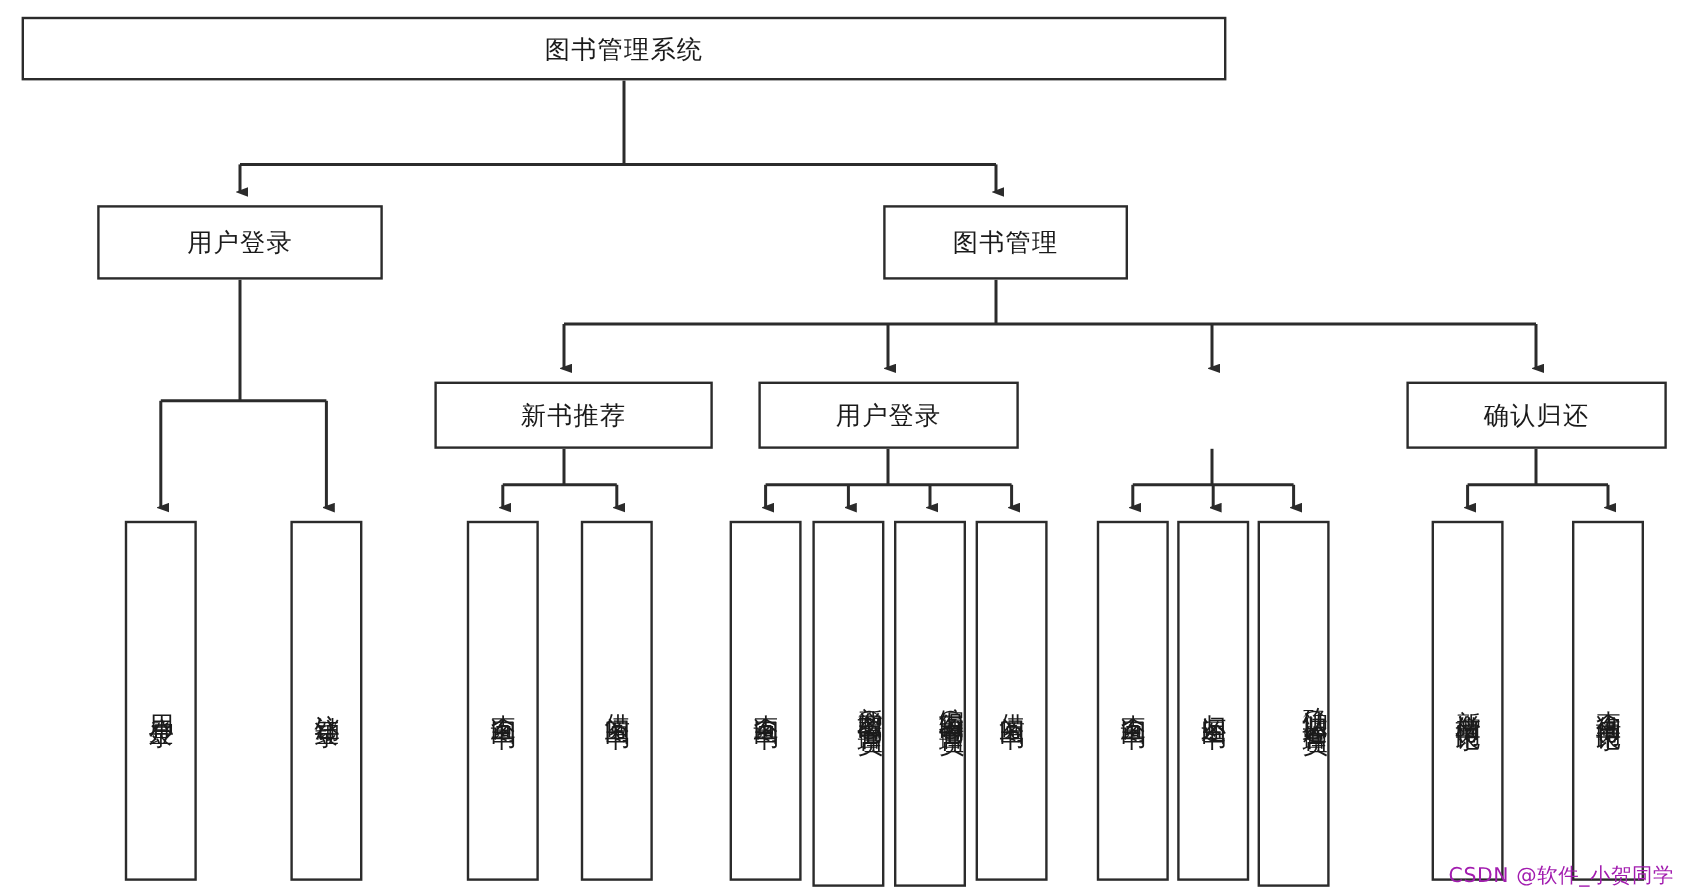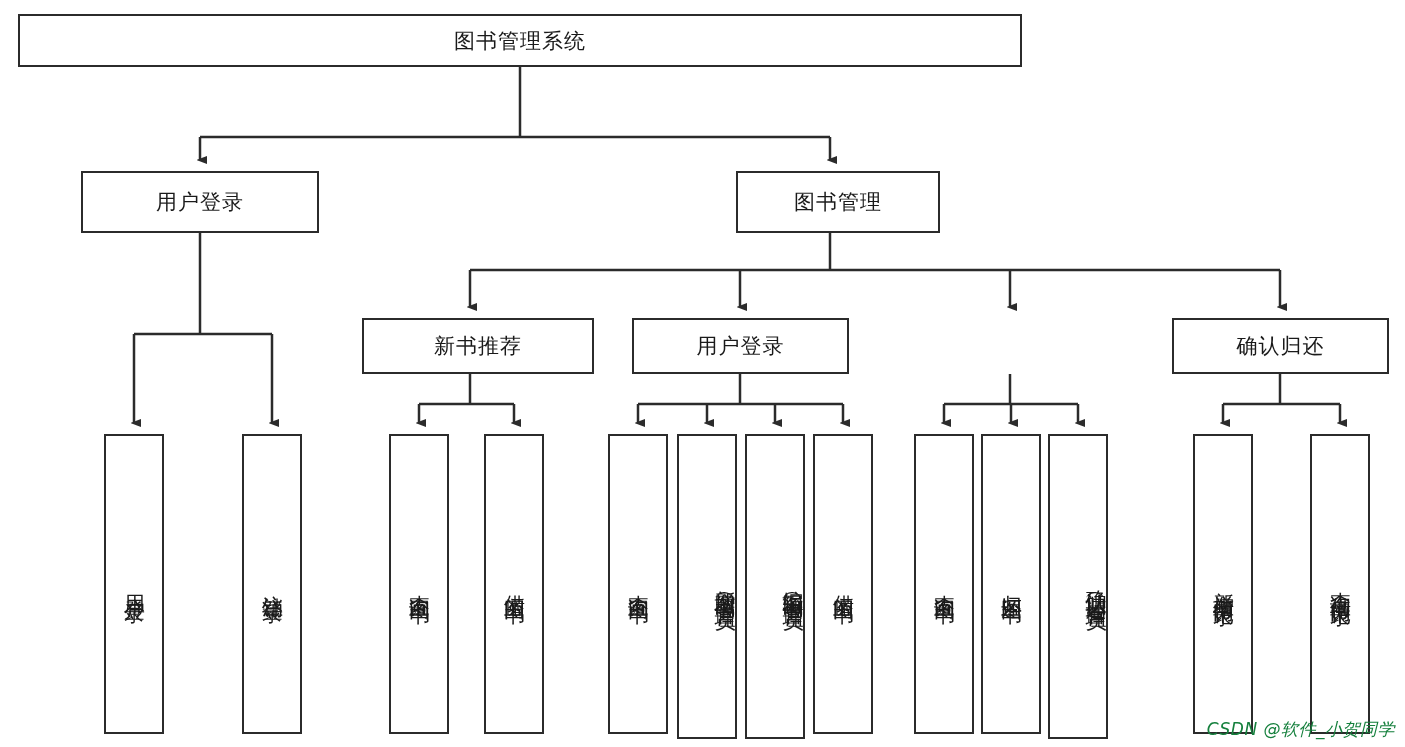--- a/index.html
+++ b/index.html
@@ -134,15 +134,15 @@
   <div class="node node-v vcenter" id="n-lf-4" style="left: 608px; top: 434px; width: 60px; height: 300px;">查询图书</div>
   <div class="node node-v" id="n-lf-5" style="left: 677px; top: 434px; width: 60px; height: 305px;">新增图书（管理员）</div>
   <div class="node node-v" id="n-lf-6" style="left: 745px; top: 434px; width: 60px; height: 305px;">编辑图书（管理员）</div>
   <div class="node node-v vcenter" id="n-lf-7" style="left: 813px; top: 434px; width: 60px; height: 300px;">借阅图书</div>
   <div class="node node-v vcenter" id="n-lf-8" style="left: 914px; top: 434px; width: 60px; height: 300px;">查询图书</div>
   <div class="node node-v vcenter" id="n-lf-9" style="left: 981px; top: 434px; width: 60px; height: 300px;">归还图书</div>
   <div class="node node-v" id="n-lf-10" style="left: 1048px; top: 434px; width: 60px; height: 305px;">确认归还（管理员）</div>
   <div class="node node-v vcenter" id="n-lf-11" style="left: 1193px; top: 434px; width: 60px; height: 300px;">新增借阅记录</div>
   <div class="node node-v vcenter" id="n-lf-12" style="left: 1310px; top: 434px; width: 60px; height: 300px;">查询借阅记录</div>
 
-  <div class="watermark" style="color: #15803d; font-style: italic;">CSDN @软件_小贺同学</div>
+  <div class="watermark" style="color: #a21caf;">CSDN @软件_小贺同学</div>
 
 </div>
 
 </body></html>

